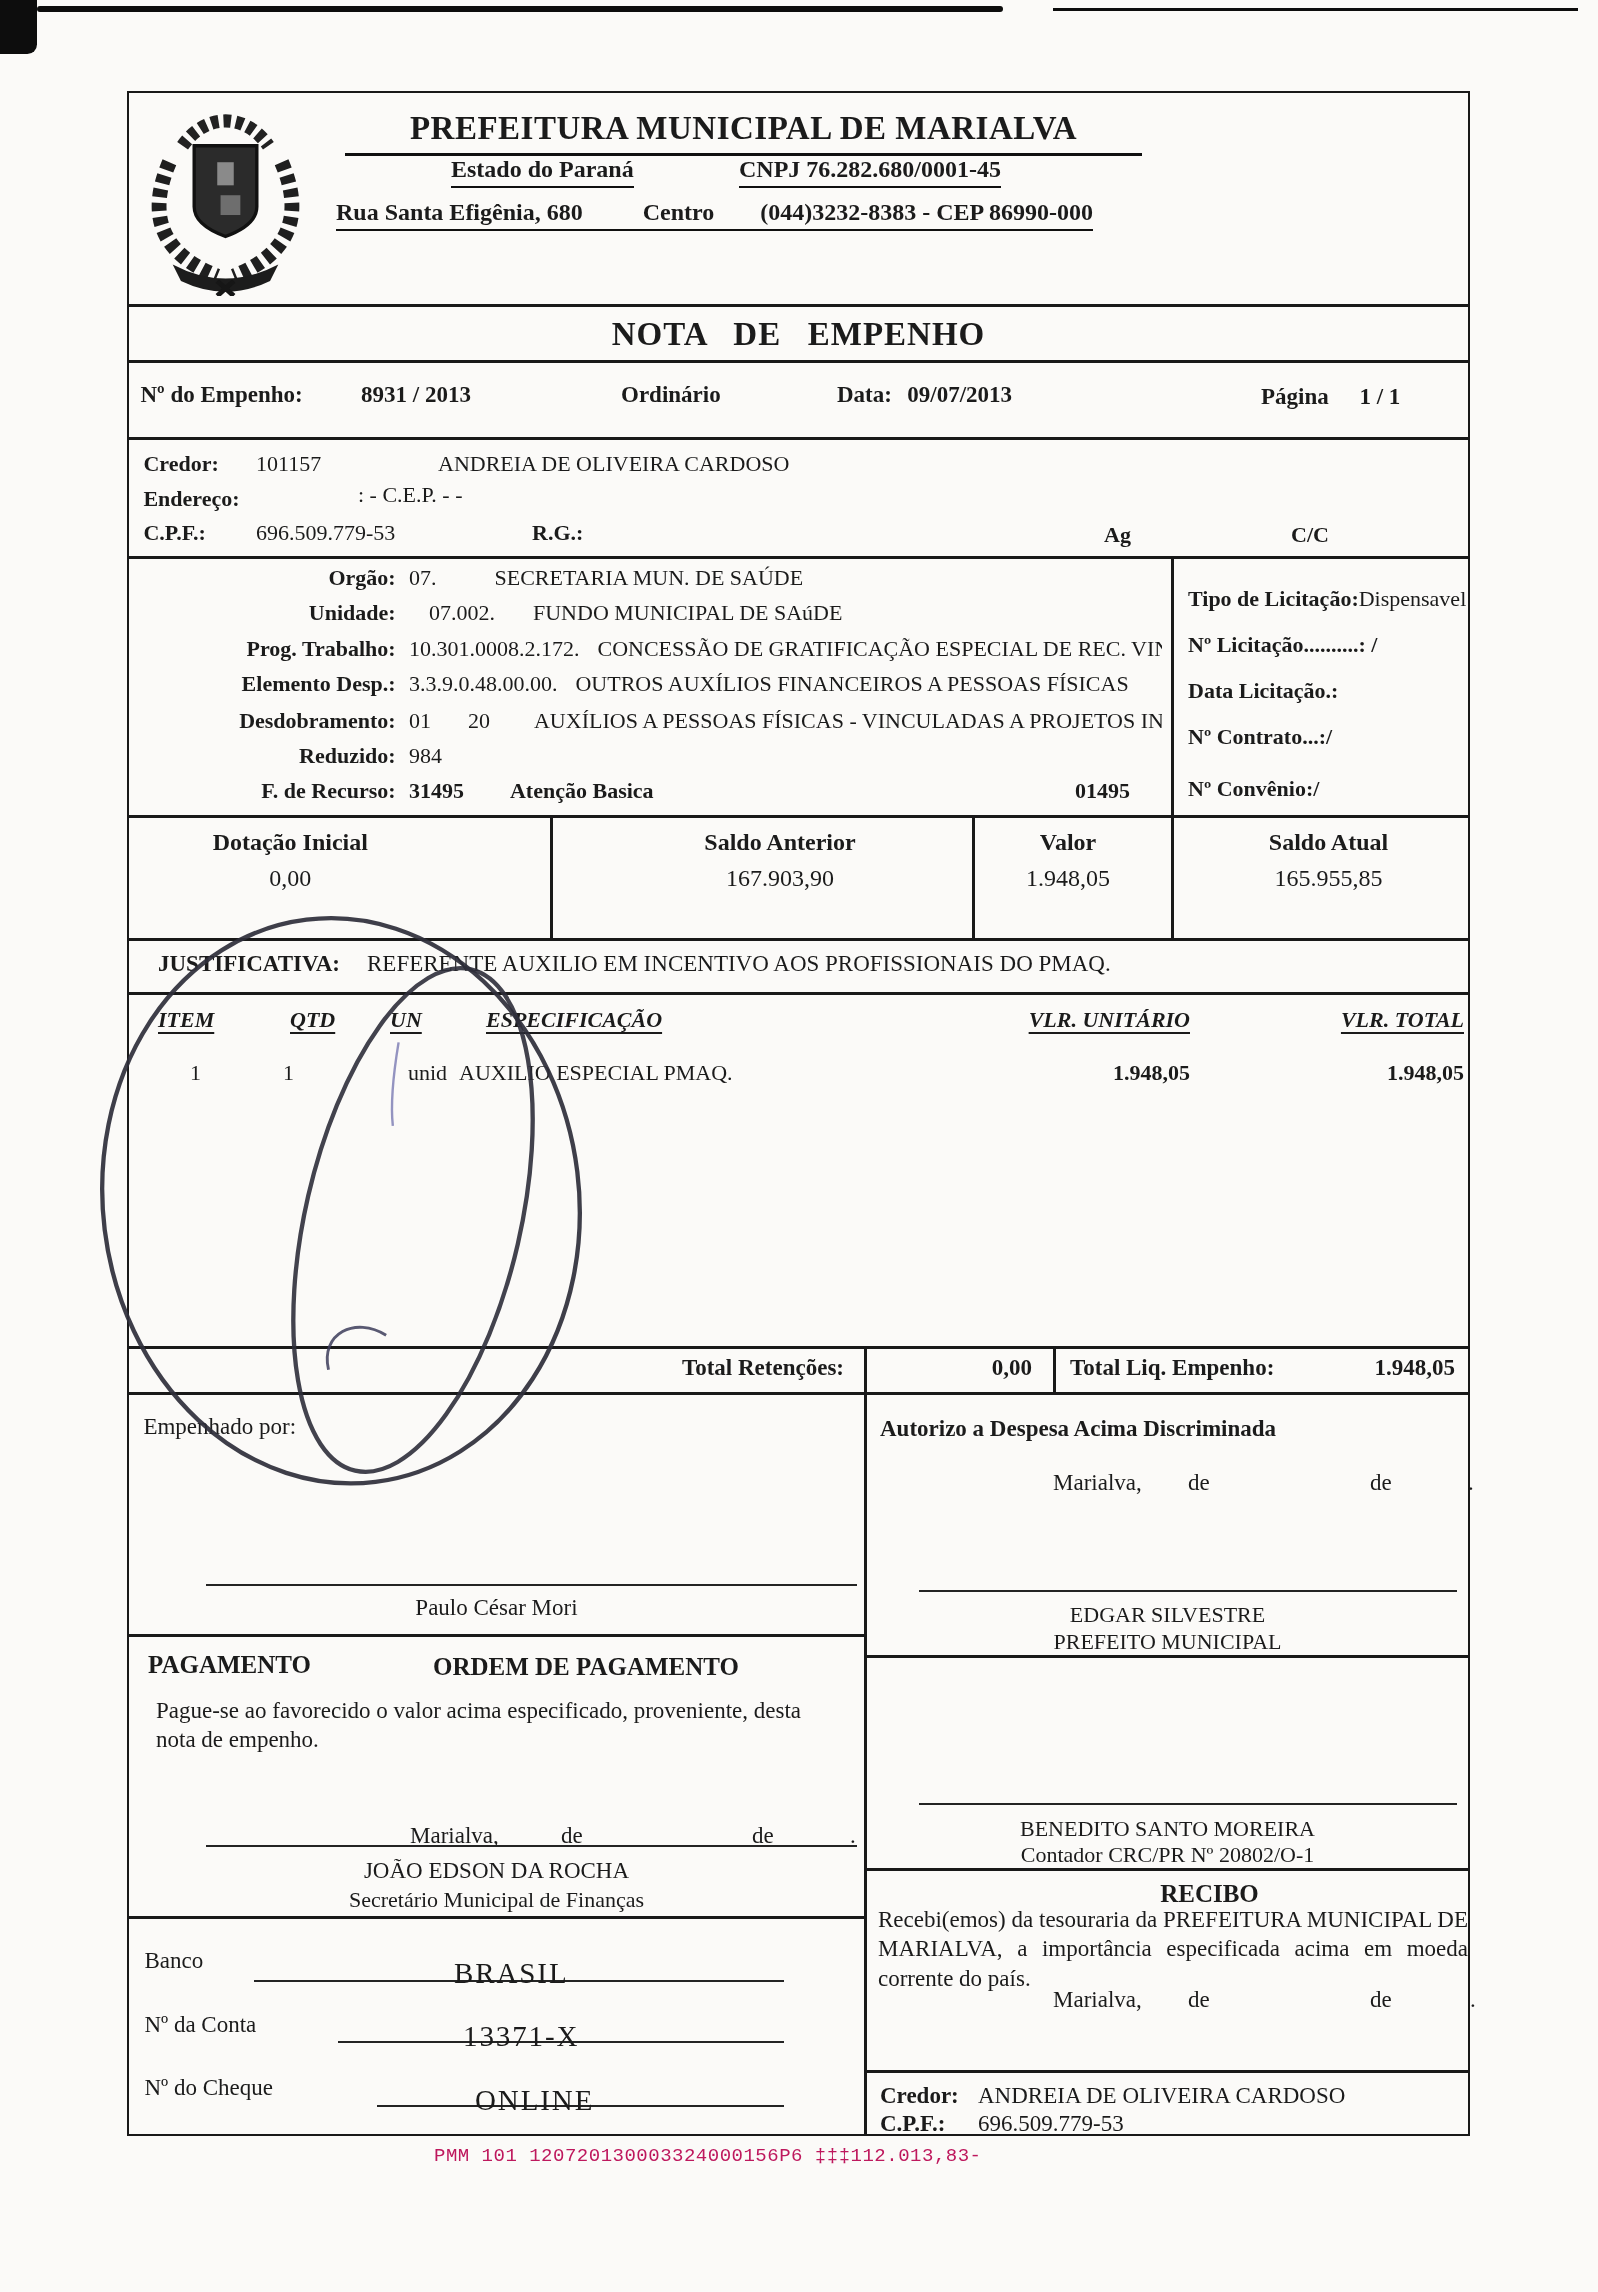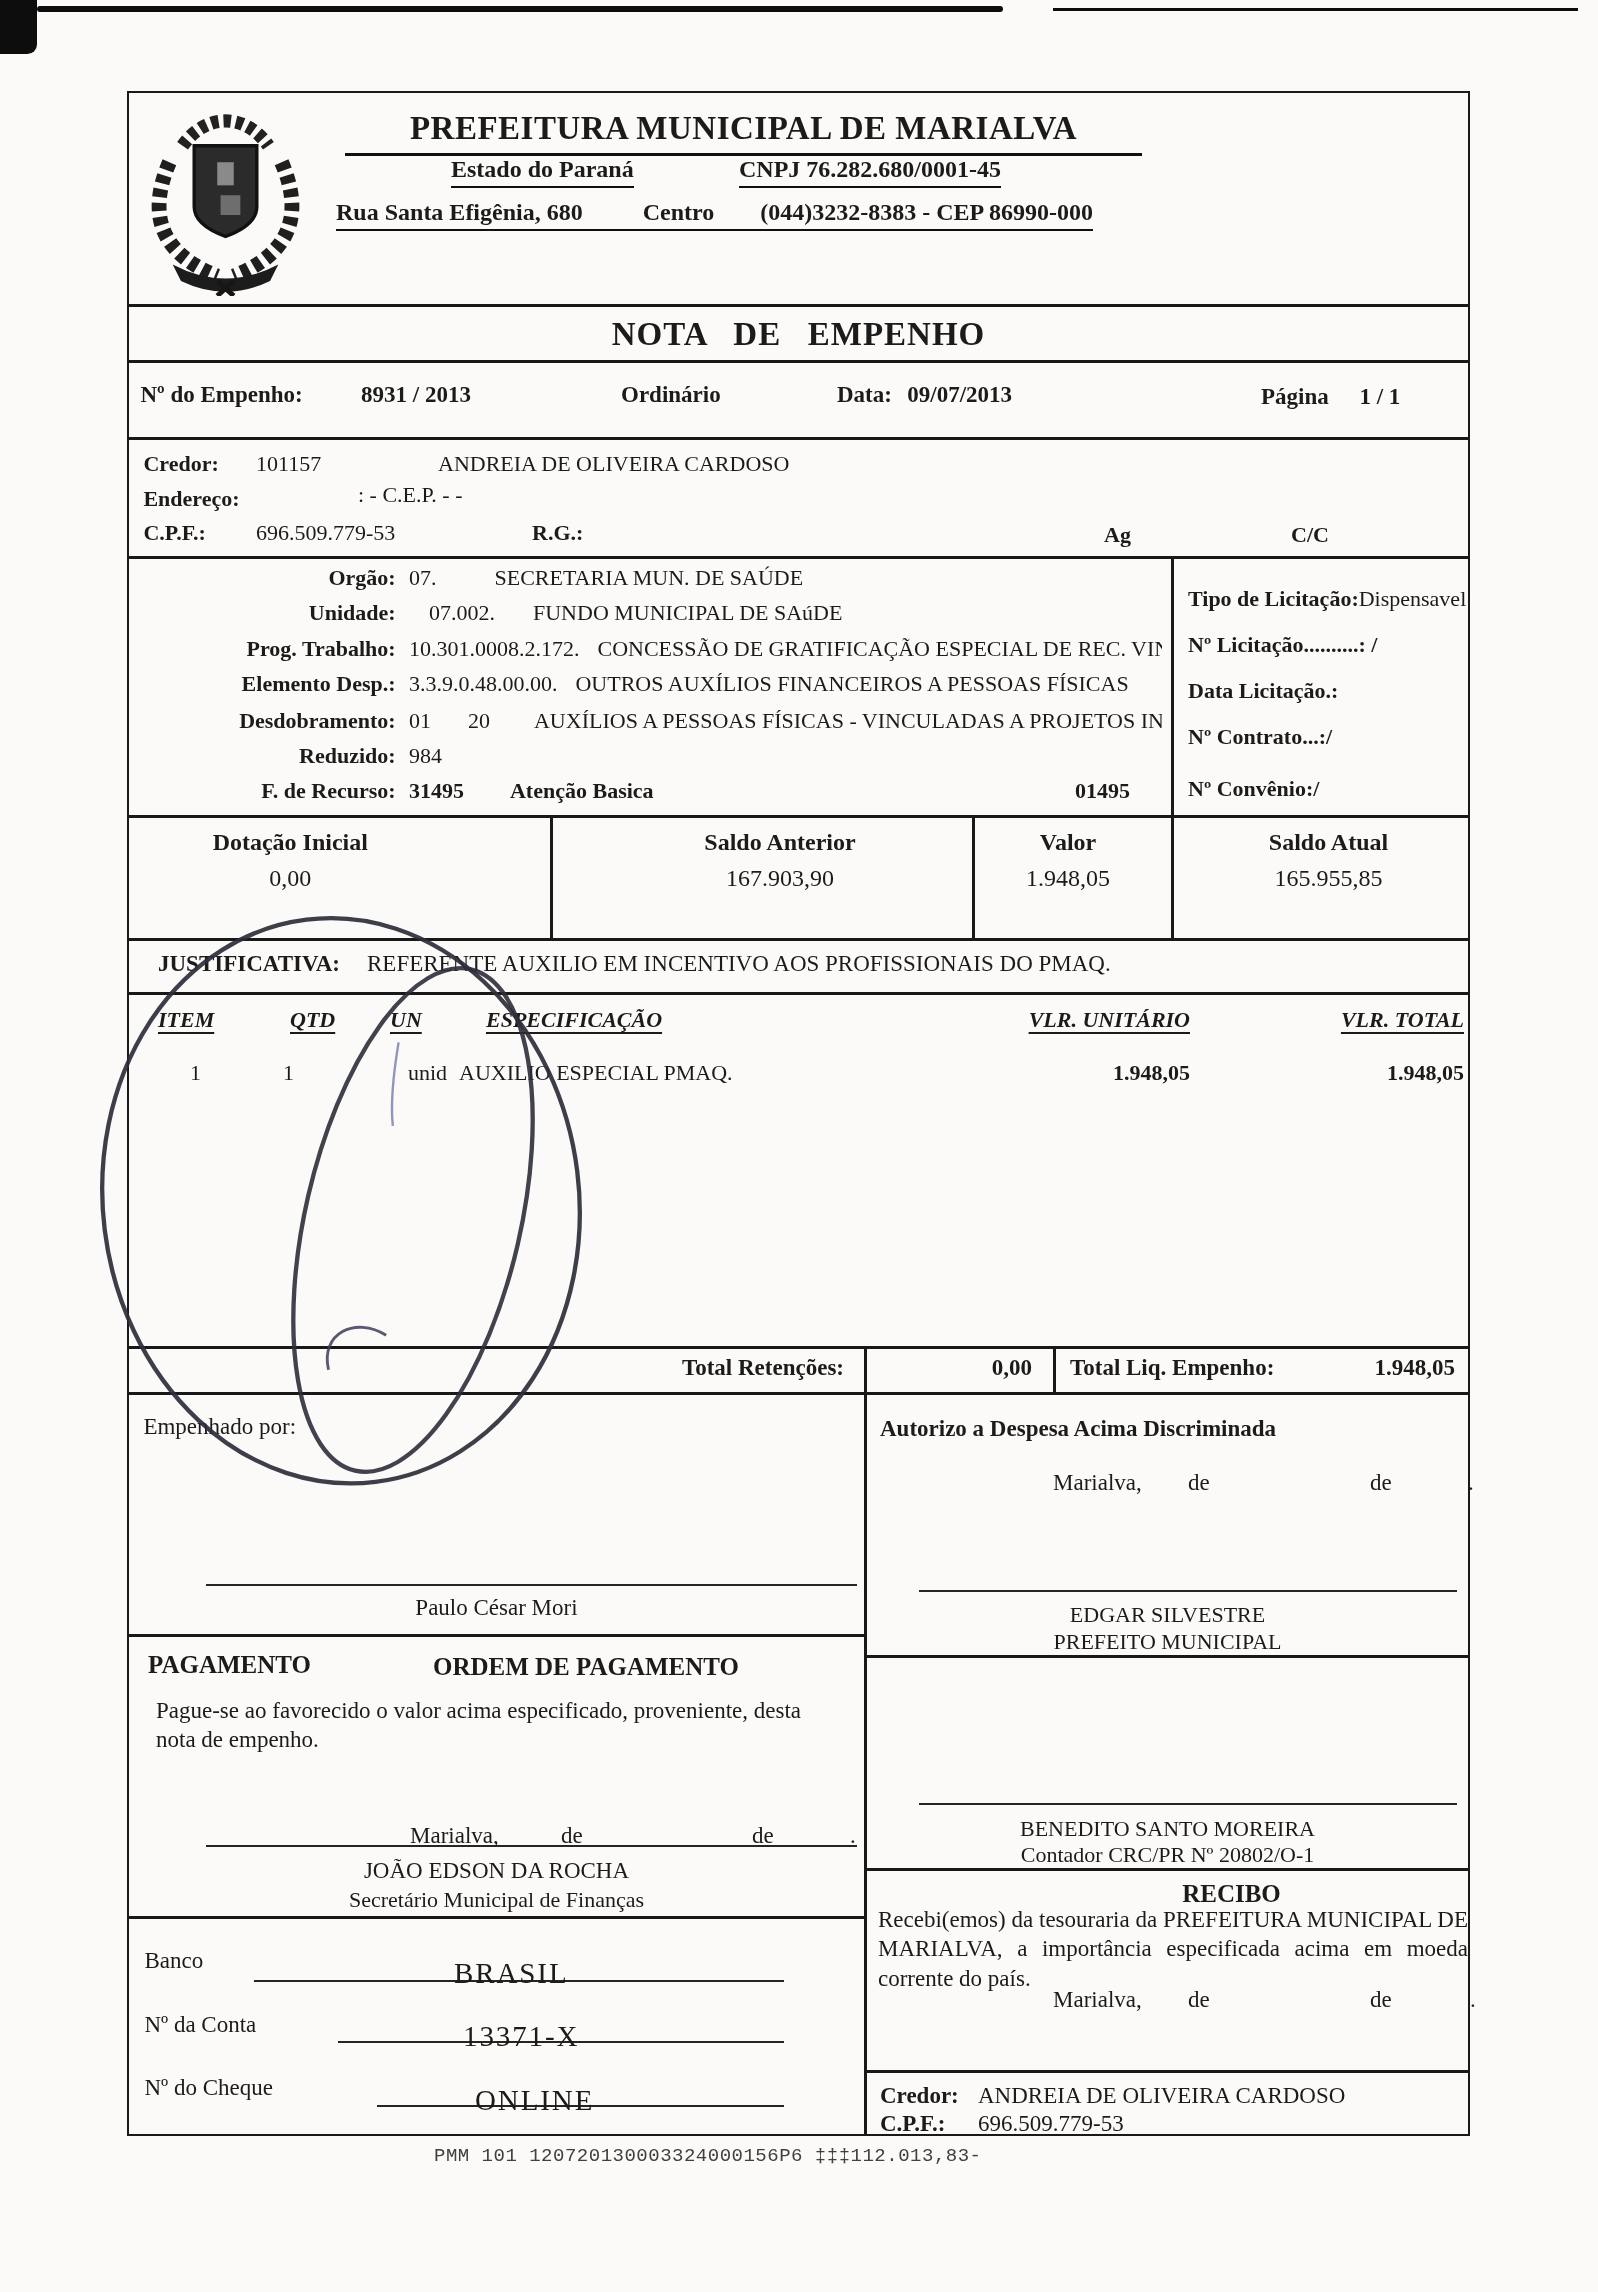--- a/index.html
+++ b/index.html
@@ -209,35 +209,35 @@
     <span class="abs fs24" style="left:1241px;top:1376px;">de</span>
     <span class="abs fs24" style="left:1339px;top:1376px;">.</span>
     <div class="sig" style="left:790px;top:1497px;width:538px;"></div>
     <div class="abs ctr fs23" style="left:738px;top:1508px;width:601px;">EDGAR SILVESTRE</div>
     <div class="abs ctr fs23" style="left:738px;top:1535px;width:601px;">PREFEITO MUNICIPAL</div>
     <div class="hline" style="left:738px;right:0;top:1562px;"></div>
     <div class="sig" style="left:790px;top:1710px;width:538px;"></div>
     <div class="abs ctr fs23" style="left:738px;top:1722px;width:601px;">BENEDITO SANTO MOREIRA</div>
     <div class="abs ctr fs23" style="left:738px;top:1748px;width:601px;">Contador CRC/PR Nº 20802/O-1</div>
     <div class="hline" style="left:738px;right:0;top:1775px;"></div>
-    <div class="abs ctr fs26 b" style="left:760px;top:1785px;width:685px;">RECIBO</div>
+    <div class="abs ctr fs26 b" style="left:738px;top:1785px;width:685px;">RECIBO</div>
     <div class="abs fs24" style="left:749px;top:1812px;width:590px;text-align:justify;line-height:1.28;">Recebi(emos) da tesouraria da PREFEITURA MUNICIPAL DE MARIALVA, a importância especificada acima em moeda corrente do país.</div>
     <span class="abs fs24" style="left:924px;top:1893px;">Marialva,</span>
     <span class="abs fs24" style="left:1059px;top:1893px;">de</span>
     <span class="abs fs24" style="left:1241px;top:1893px;">de</span>
     <span class="abs fs24" style="left:1341px;top:1893px;">.</span>
     <div class="hline" style="left:738px;right:0;top:1977px;"></div>
     <span class="abs fs24 b" style="left:751px;top:1989px;">Credor:</span>
     <span class="abs fs24" style="left:849px;top:1989px;">ANDREIA DE OLIVEIRA CARDOSO</span>
     <span class="abs fs24 b" style="left:751px;top:2019px;line-height:1;">C.P.F.:</span>
     <span class="abs fs24" style="left:849px;top:2019px;line-height:1;">696.509.779-53</span>
   </div>
 
   <svg class="abs" style="left:67px;top:884px;pointer-events:none;z-index:5;" width="596" height="672" viewBox="0 0 620 700">
     <ellipse cx="285" cy="330" rx="248" ry="295" transform="rotate(-7 285 330)" fill="none" stroke="#2e2e3a" stroke-width="4.5" stroke-linecap="round" opacity="0.92"></ellipse>
     <ellipse cx="360" cy="350" rx="112" ry="268" transform="rotate(13 360 350)" fill="none" stroke="#2e2e3a" stroke-width="4.5" stroke-linecap="round" opacity="0.9"></ellipse>
     <path d="M345,165 C340,195 336,225 339,252" stroke="#7070ad" stroke-width="2.5" fill="none" opacity="0.75"></path>
     <path d="M332,470 C300,450 263,468 272,506" stroke="#3c3c5a" stroke-width="3" fill="none" opacity="0.85"></path>
   </svg>
 
-  <div class="abs mono" style="left:434px;top:2145px;font-size:19px;letter-spacing:0.5px;color:#404040;">PMM 101 120720130003324000156P6 ‡‡‡112.013,83-</div>
+  <div class="abs mono" style="left:434px;top:2145px;font-size:19px;letter-spacing:0.5px;color:#be185d;">PMM 101 120720130003324000156P6 ‡‡‡112.013,83-</div>
 </div>
 
 
 </body></html>

